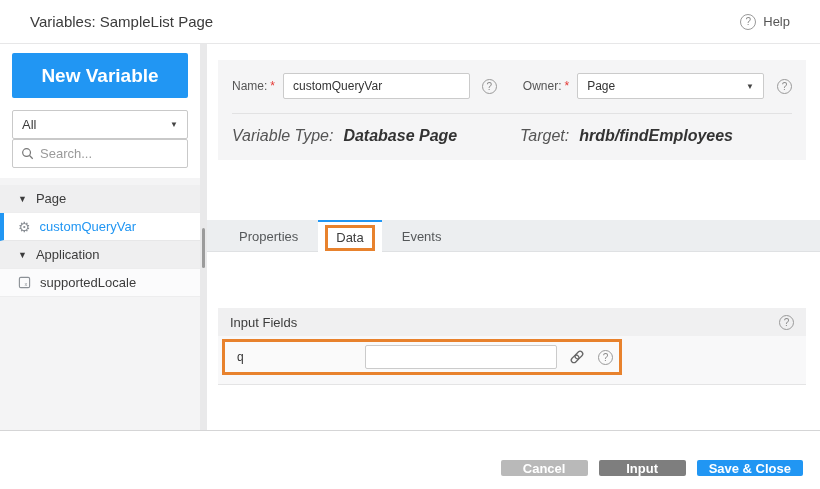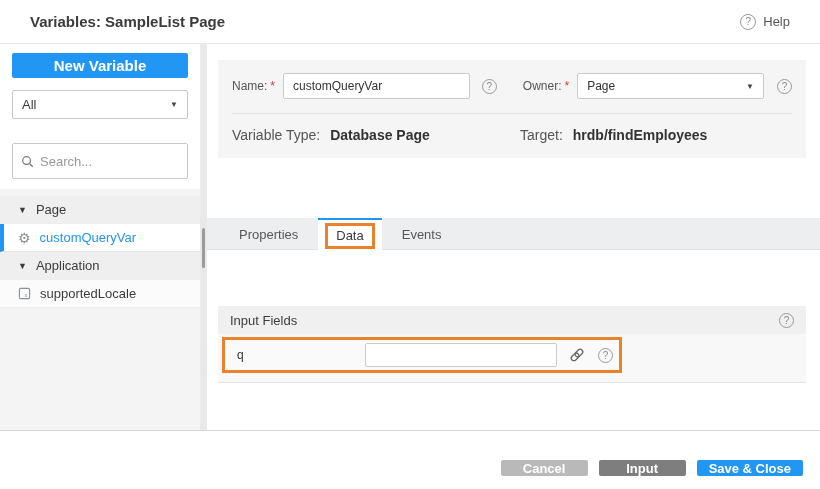--- a/index.html
+++ b/index.html
@@ -4,42 +4,42 @@
 <style>
   * { margin:0; padding:0; box-sizing:border-box; }
   html,body { width:820px; height:489px; overflow:hidden; background:#fff;
               font-family:"Liberation Sans", sans-serif; }
   .window { width:820px; height:489px; display:flex; flex-direction:column; background:#fff; }
 
   
   .hdr { height:44px; flex:0 0 44px; display:flex; align-items:center;
          justify-content:space-between; padding:0 30px; background:#fff;
          border-bottom:1px solid #e7e7e8; }
-  .hdr-title { font-size:15px; color:#3b3b3b;font-weight:bold; }
+  .hdr-title { font-size:15px; color:#3b3b3b; }
   .hdr-help { display:flex; align-items:center; gap:7px; font-size:13px; color:#555; cursor:pointer; }
 
   .qmark { width:15px; height:15px; flex:0 0 15px; border:1px solid #9a9a9a; border-radius:50%;
            color:#8a8a8a; font-size:10px; line-height:13px; text-align:center;
            display:inline-block; background:transparent; }
   .qmark.big { width:16px; height:16px; flex-basis:16px; line-height:14px; }
 
   
   .body { flex:1 1 auto; display:flex; min-height:0; }
 
   
   .sidebar { width:200px; flex:0 0 200px; background:#f4f4f5; display:flex; flex-direction:column; }
   .sidebar-top { background:#fff; padding:9px 12px 10px; }
-  .btn-new { width:100%; height:25px; background:#2196f3; color:#fff; border:none;
-             font-size:15px; font-weight:bold; border-radius:2px; cursor:pointer;
+  .btn-new { width:100%; height:45px; background:#2196f3; color:#fff; border:none;
+             font-size:19px; font-weight:bold; border-radius:2px; cursor:pointer;
              font-family:"Liberation Sans", sans-serif; }
   .filter-select { margin-top:12px; height:29px; border:1px solid #c9c9c9; background:#fff;
                    display:flex; align-items:center; justify-content:space-between;
                    padding:0 9px; font-size:13px; color:#3c3c3c; cursor:pointer; border-radius:2px; }
   .caret { font-size:8px; color:#444; }
-  .search-box { margin-top:24px; height:36px; border:1px solid #c9c9c9; background:#fff;
+  .search-box { margin-top:0; height:29px; border:1px solid #c9c9c9; background:#fff;
                 display:flex; align-items:center; padding:0 8px; gap:6px; border-radius:2px; }
   .search-box input { border:none; outline:none; flex:1; font-size:13px; color:#444;
                       font-family:"Liberation Sans", sans-serif; background:transparent; min-width:0; }
   .search-box input::placeholder { color:#9a9a9a; }
 
   .tree { margin-top:7px; }
   .tree-row { height:28px; display:flex; align-items:center; gap:9px; font-size:13px;
               color:#3c3c3c; padding-left:18px; cursor:pointer; border-bottom:1px solid #ededee; }
   .tree-group { background:#efeff0; }
   .tree-item { background:#fbfbfc; }
@@ -61,21 +61,21 @@
   .req { color:#e53935; margin:0 0 0 3px; }
   .lbl { white-space:nowrap; }
   .txt-input { height:26px; border:1px solid #cbcbcb; border-radius:2px; background:#fff;
                font-size:12px; color:#333; padding:0 9px; font-family:"Liberation Sans", sans-serif;
                outline:none; }
   .name-input { width:190px; margin-left:8px; }
   .owner-select { width:190px; height:26px; margin-left:8px; border:1px solid #cbcbcb;
                   border-radius:2px; background:#fff; display:flex; align-items:center;
                   justify-content:space-between; padding:0 9px; font-size:12px; color:#333; cursor:pointer; }
   .panel-div { border-top:1px solid #e2e2e3; margin:14px 0 13px; }
-  .kv { display:flex; font-size:14px; }
+  .kv { display:flex; font-size:16px;font-style:italic; }
   .kv .k { color:#555; }
   .kv .v { color:#333; font-weight:bold; margin-left:10px; }
 
   
   .tab-bar { margin-top:16px; height:32px; flex:0 0 32px; background:#eceef0;
              display:flex; align-items:stretch; padding-left:12px; border-bottom:1px solid #dfe1e3; }
   .tab { display:flex; align-items:center; padding:16px 20px; font-size:13px; color:#55585a; cursor:pointer; }
   .tab.active { background:#fff; border-top:2px solid #2196f3; padding:16px 7px; color:#3c3c3c; }
   .annot-box { border:3px solid #e8822d; padding:2px 8px 3px; display:inline-block; }
 

